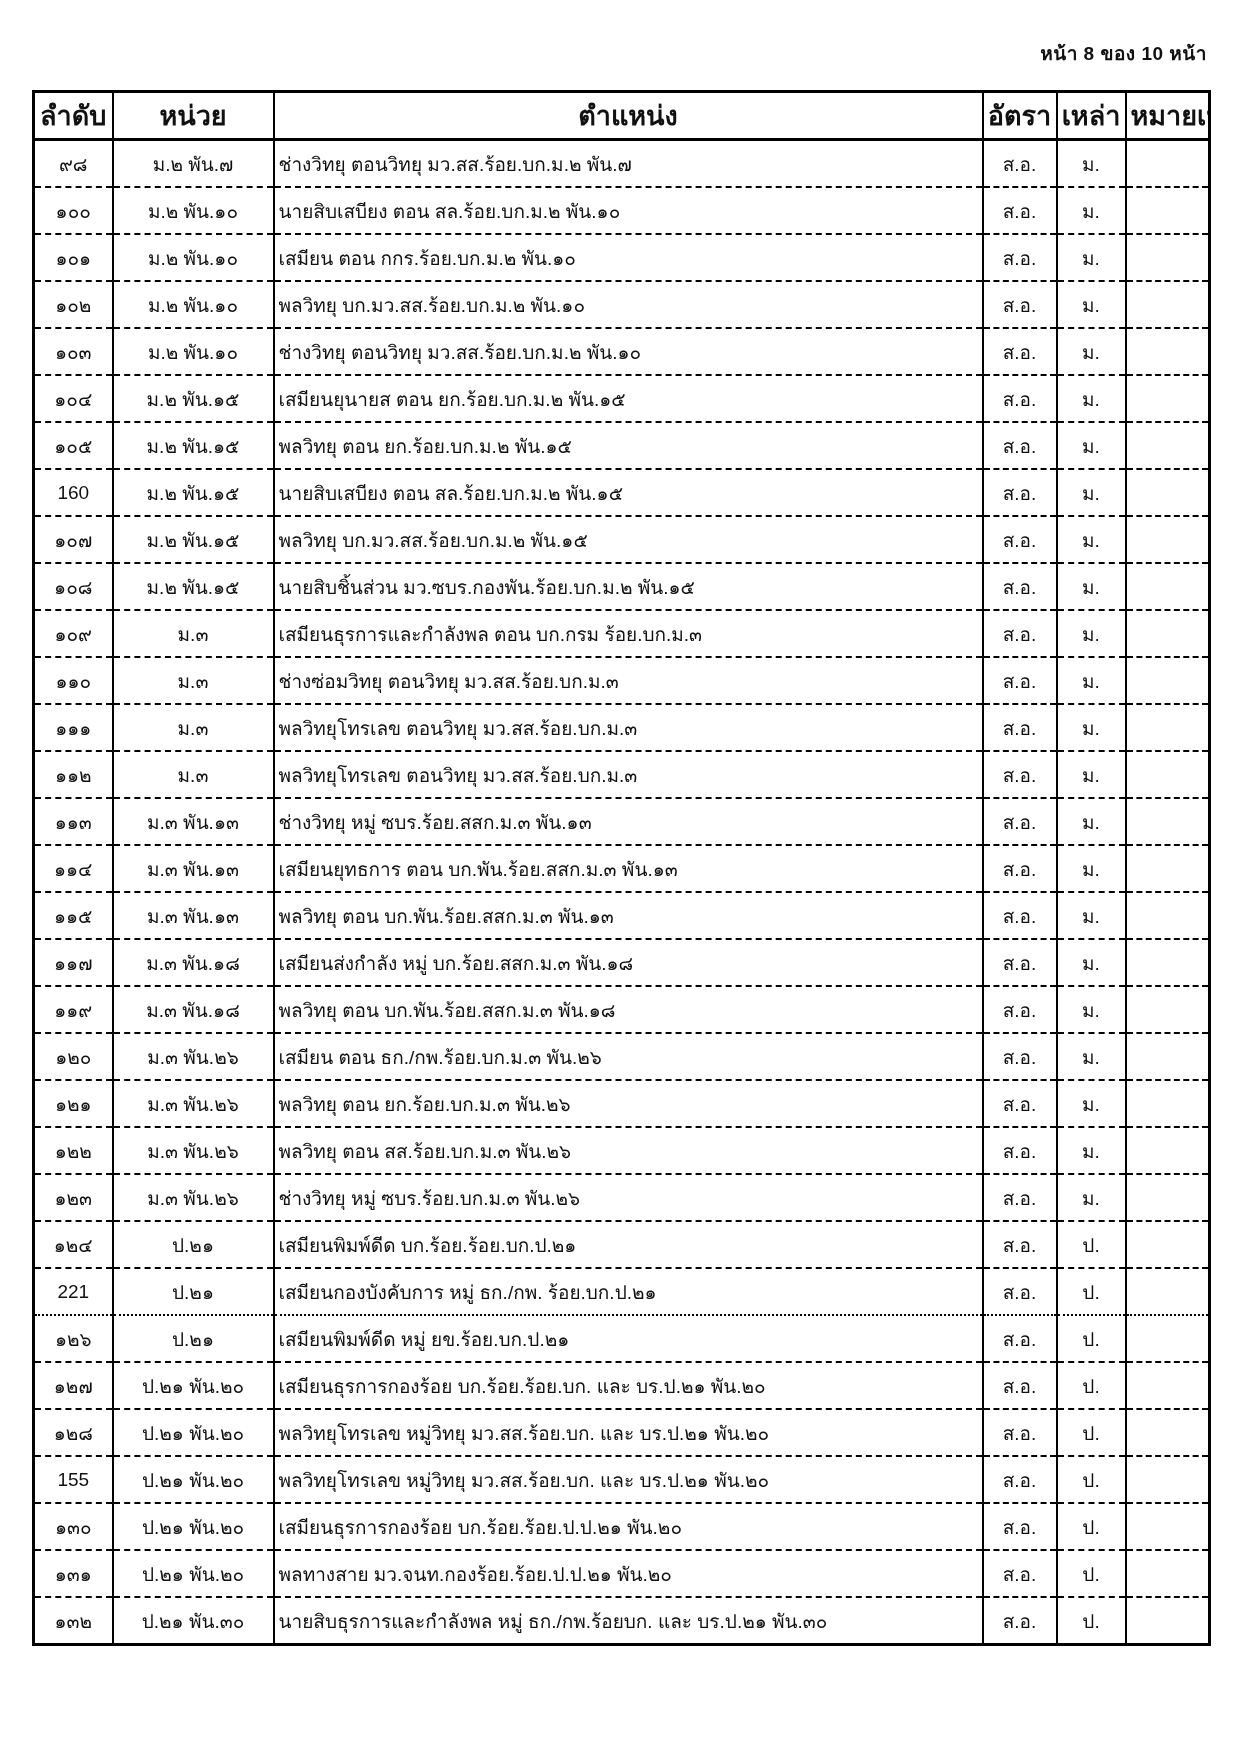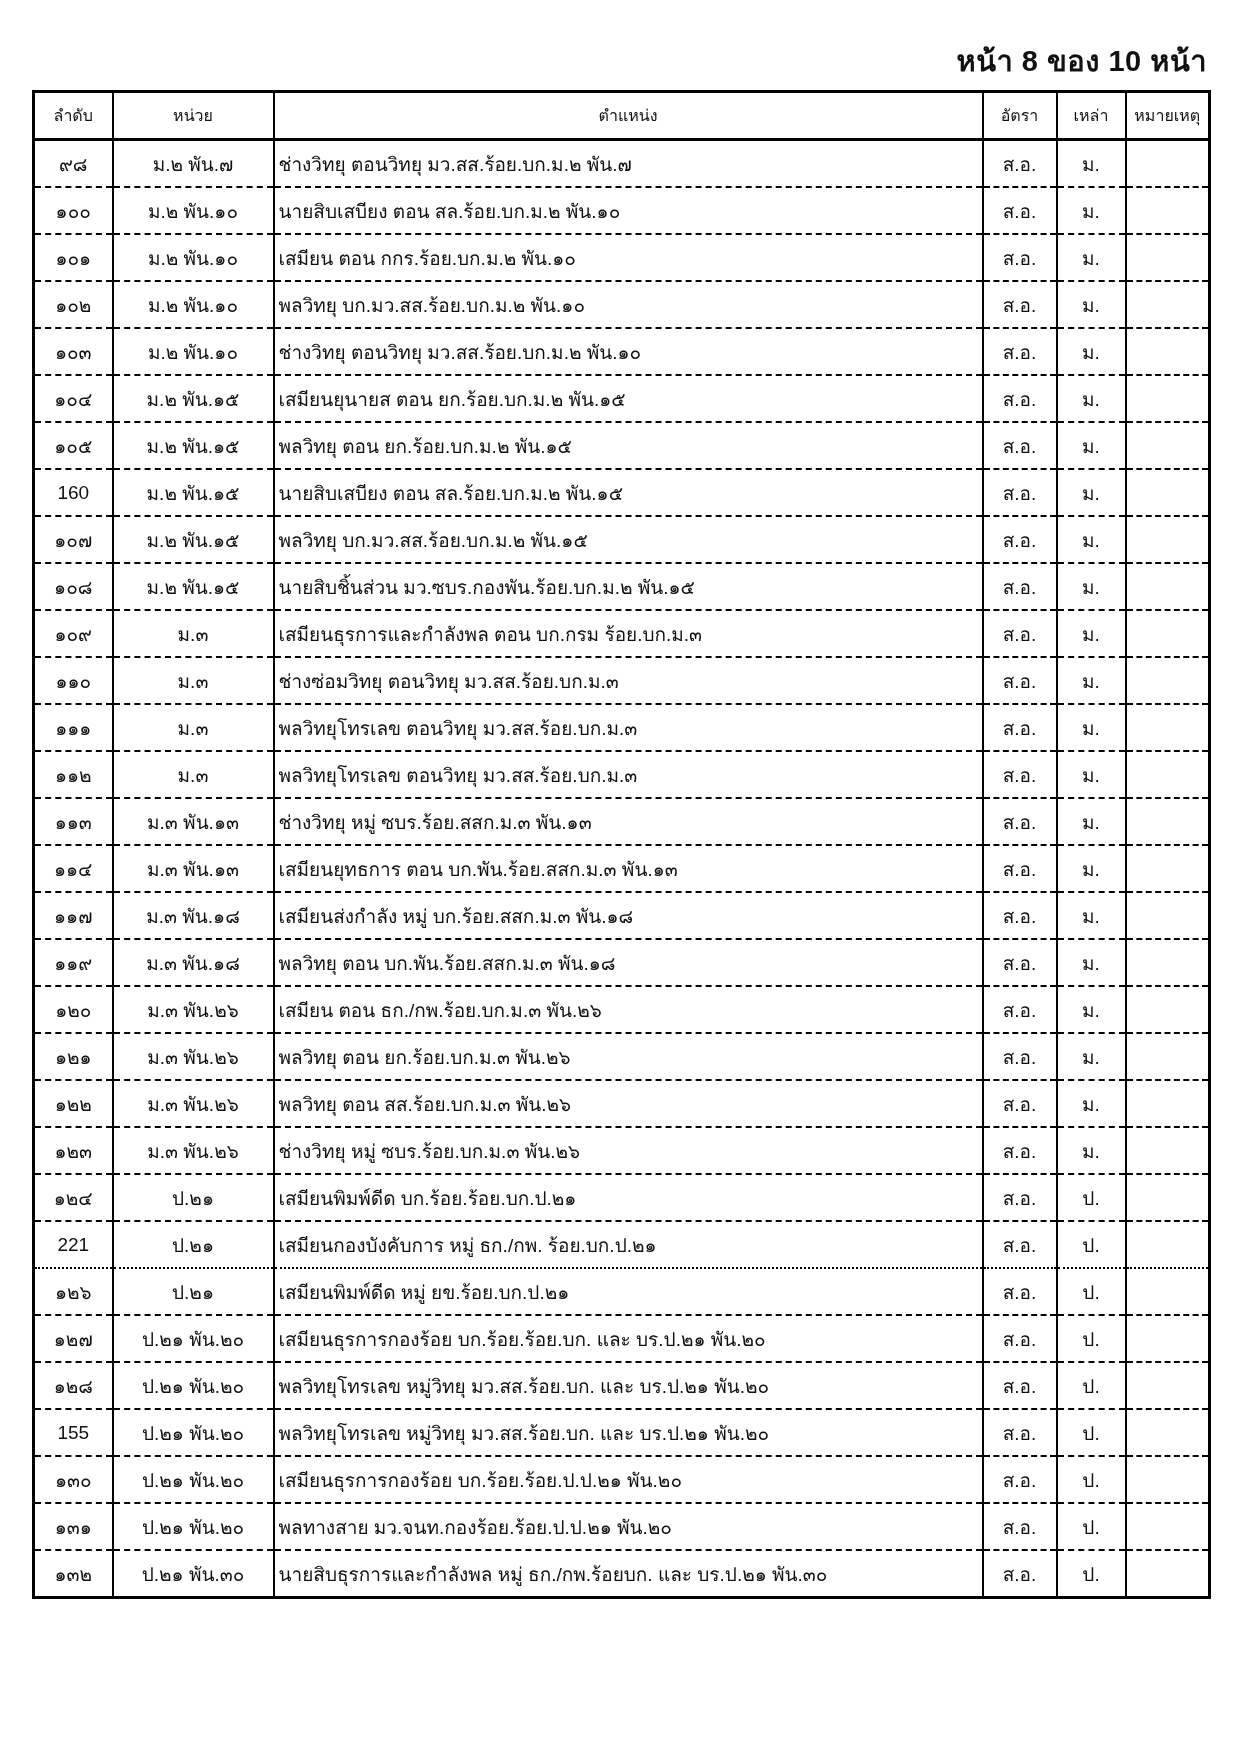--- a/index.html
+++ b/index.html
@@ -13,21 +13,21 @@
     position: relative;
     width: 1240px;
     height: 1754px;
     background: #ffffff;
     overflow: hidden;
   }
   .page-number {
     position: absolute;
     top: 38px;
     right: 33px;
-    font-size: 29px;
+    font-size: 19px;
     font-weight: 600;
     color: #111111;
     letter-spacing: 0.5px;
   }
   table.doc-table {
     position: absolute;
     left: 32px;
     top: 90px;
     width: 1176px;
     border-collapse: collapse;
@@ -49,22 +49,22 @@
     height: 45px;
     vertical-align: middle;
     overflow: hidden;
     white-space: nowrap;
   }
   table.doc-table { border: 3px solid #000000; }
 
   table.doc-table thead th {
     border-bottom: 3px solid #000000;
     border-top: 3px solid #000000;
-    font-weight: 400;
-    font-size: 16px;
+    font-weight: 700;
+    font-size: 27px;
     text-align: center;
     height: 45px;
   }
   td.col-no, td.col-unit, td.col-rate, td.col-branch { text-align: center; }
 
   tr.sep-dashed > td { border-bottom: 2px dashed #000000; }
   tr.sep-solid  > td { border-bottom: 3px solid  #000000; }
   tr.sep-dotted > td { border-bottom: 2px dotted #000000; }
   tr.sep-none   > td { border-bottom: none; }
 </style>
@@ -217,20 +217,28 @@
         </tr>
         <tr class="sep-dashed">
           <td class="col-no">๑๑๔</td>
           <td class="col-unit">ม.๓ พัน.๑๓</td>
           <td class="col-position">เสมียนยุทธการ ตอน บก.พัน.ร้อย.สสก.ม.๓ พัน.๑๓</td>
           <td class="col-rate">ส.อ.</td>
           <td class="col-branch">ม.</td>
           <td class="col-remark"></td>
         </tr>
         <tr class="sep-dashed">
+          <td class="col-no">๑๑๕</td>
+          <td class="col-unit">ม.๓ พัน.๑๓</td>
+          <td class="col-position">พลวิทยุ ตอน บก.พัน.ร้อย.สสก.ม.๓ พัน.๑๓</td>
+          <td class="col-rate">ส.อ.</td>
+          <td class="col-branch">ม.</td>
+          <td class="col-remark"></td>
+        </tr>
+        <tr class="sep-dashed">
           <td class="col-no">๑๑๗</td>
           <td class="col-unit">ม.๓ พัน.๑๘</td>
           <td class="col-position">เสมียนส่งกำลัง หมู่ บก.ร้อย.สสก.ม.๓ พัน.๑๘</td>
           <td class="col-rate">ส.อ.</td>
           <td class="col-branch">ม.</td>
           <td class="col-remark"></td>
         </tr>
         <tr class="sep-dashed">
           <td class="col-no">๑๑๙</td>
           <td class="col-unit">ม.๓ พัน.๑๘</td>

